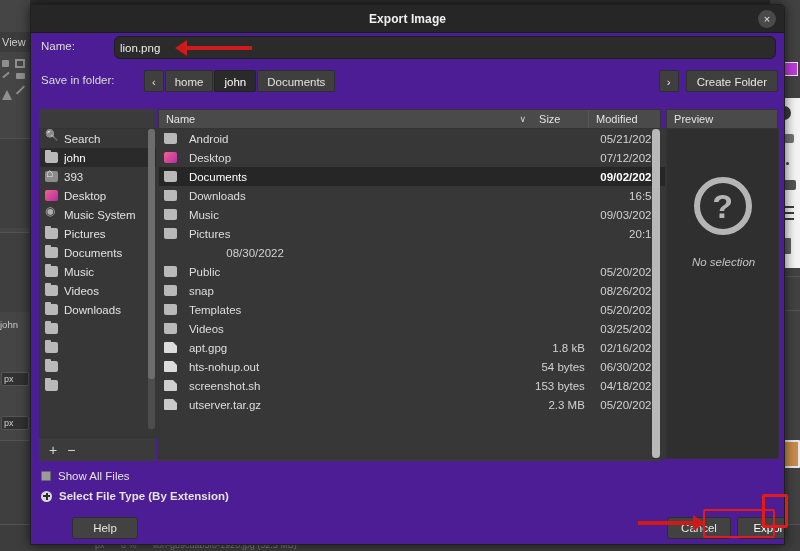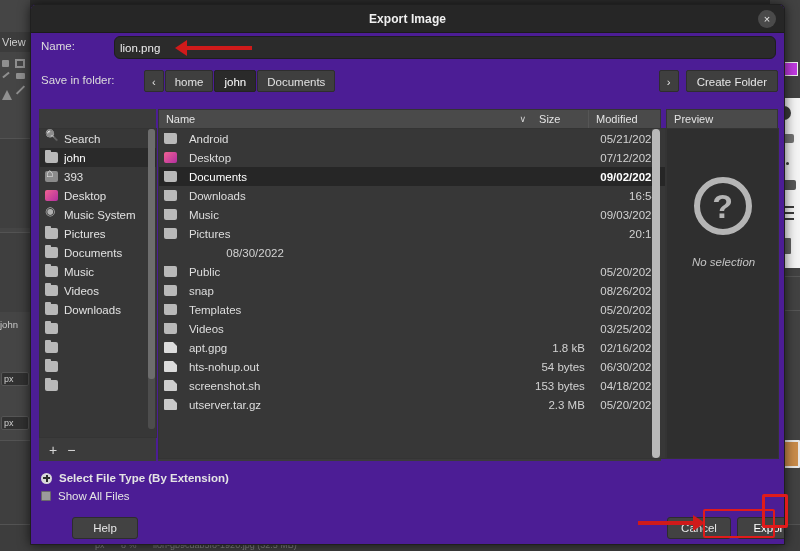--- a/index.html
+++ b/index.html
@@ -486,27 +486,27 @@
       <div class="preview">
         <div class="pvhdr">Preview</div>
         <div class="pvbody">
           <div class="qmark">?</div>
           <div class="noselection">No selection</div>
         </div>
       </div>
     </div>
 
     <div class="opts">
+      <div class="optrow">
+        <div class="chkbox"></div>
+        <span>Show All Files</span>
+      </div>
       <div class="optrow bold" style="margin-top:2px;">
         <div class="expander"></div>
         <span>Select File Type (By Extension)</span>
-      </div>
-      <div class="optrow">
-        <div class="chkbox"></div>
-        <span>Show All Files</span>
       </div>
     </div>
 
     <div class="helpbtn">Help</div>
     <div class="cancelbtn">Cancel</div>
     <div class="exportbtn">Export</div>
   </div>
 
   <div class="annot-arrow" style="left:186px; top:46px; width:66px;"></div>
   <div class="annot-arrow right" style="left:638px; top:521px; width:56px;"></div>

